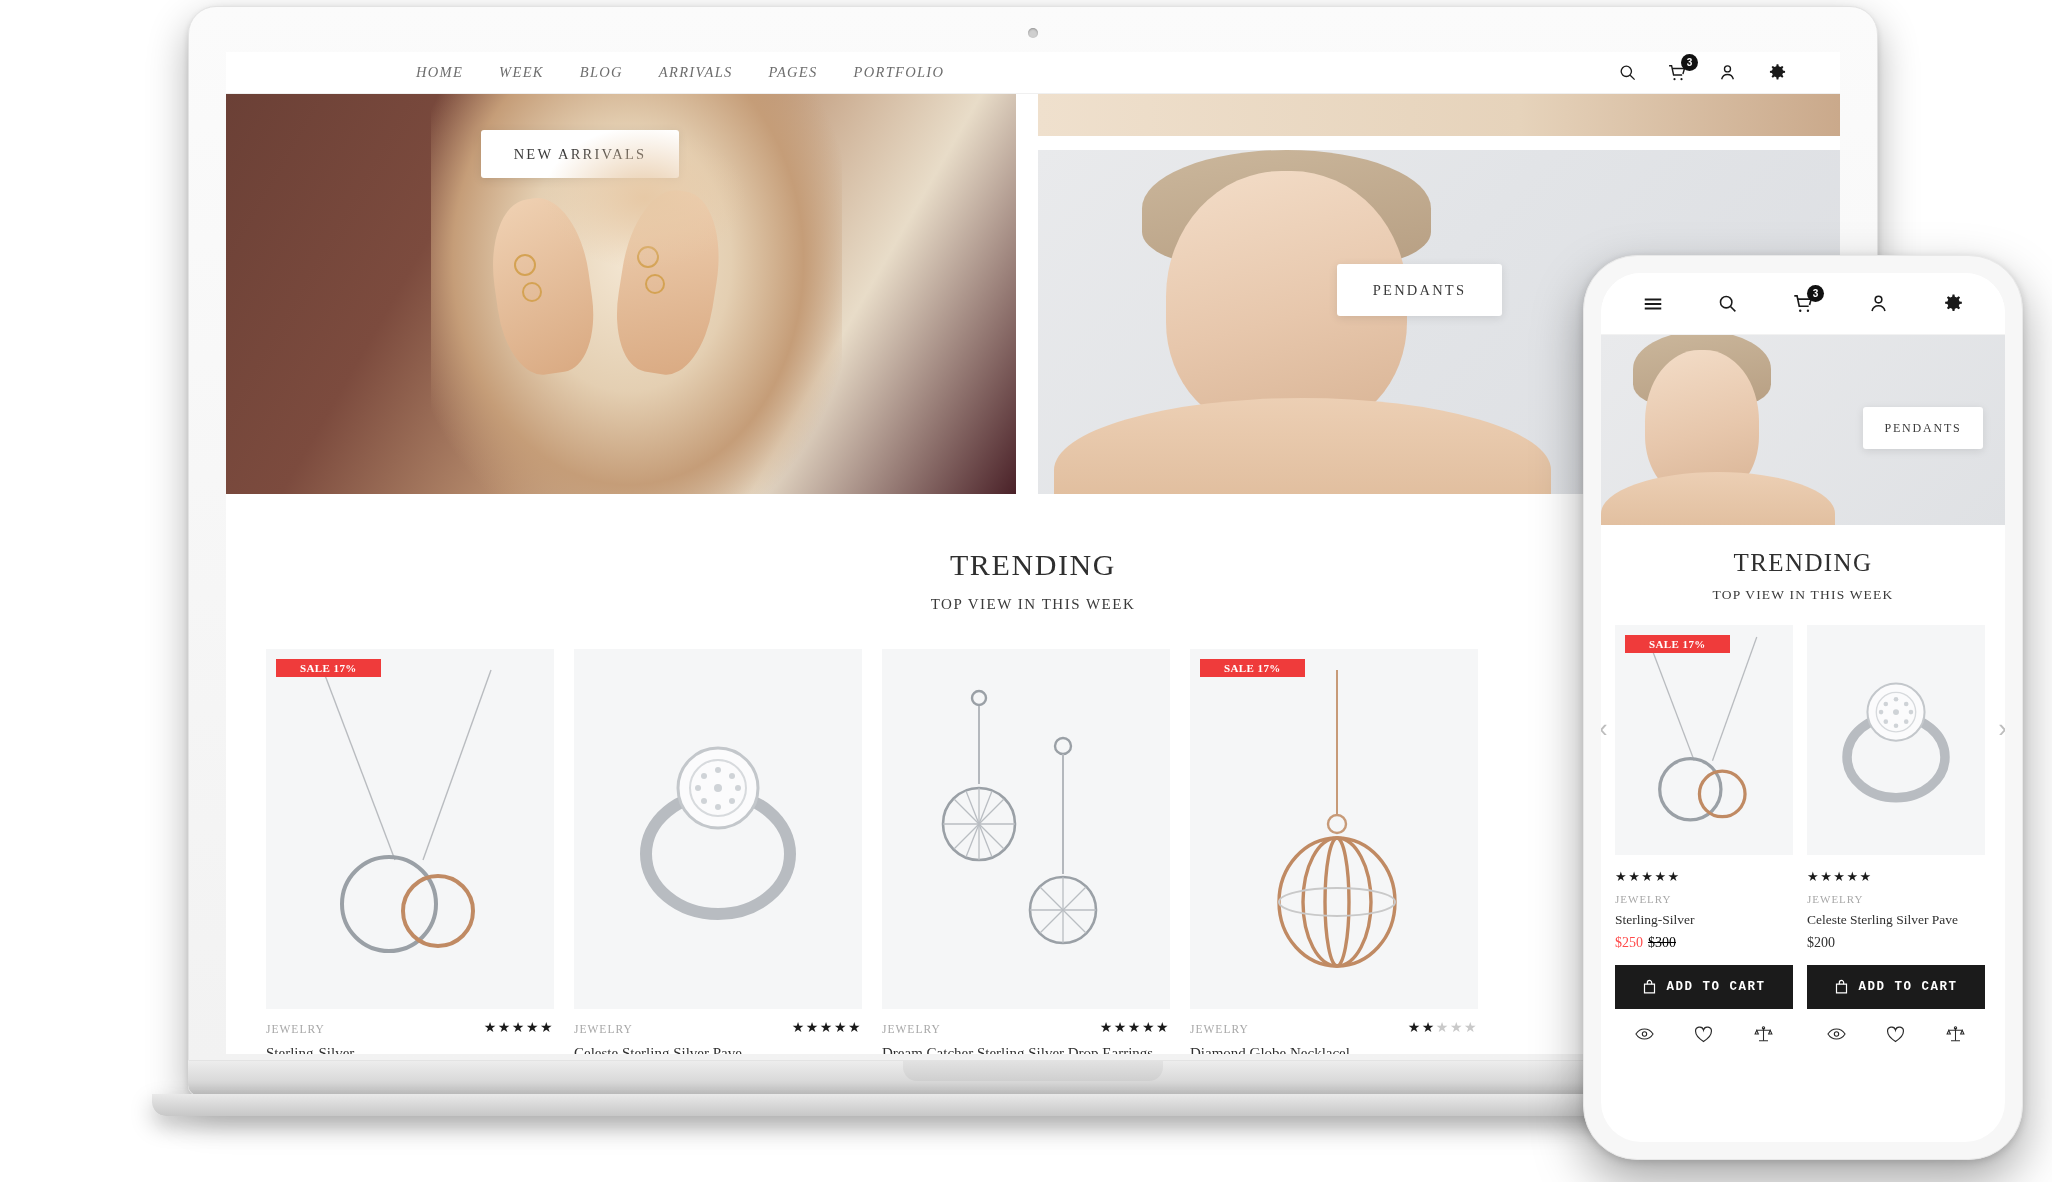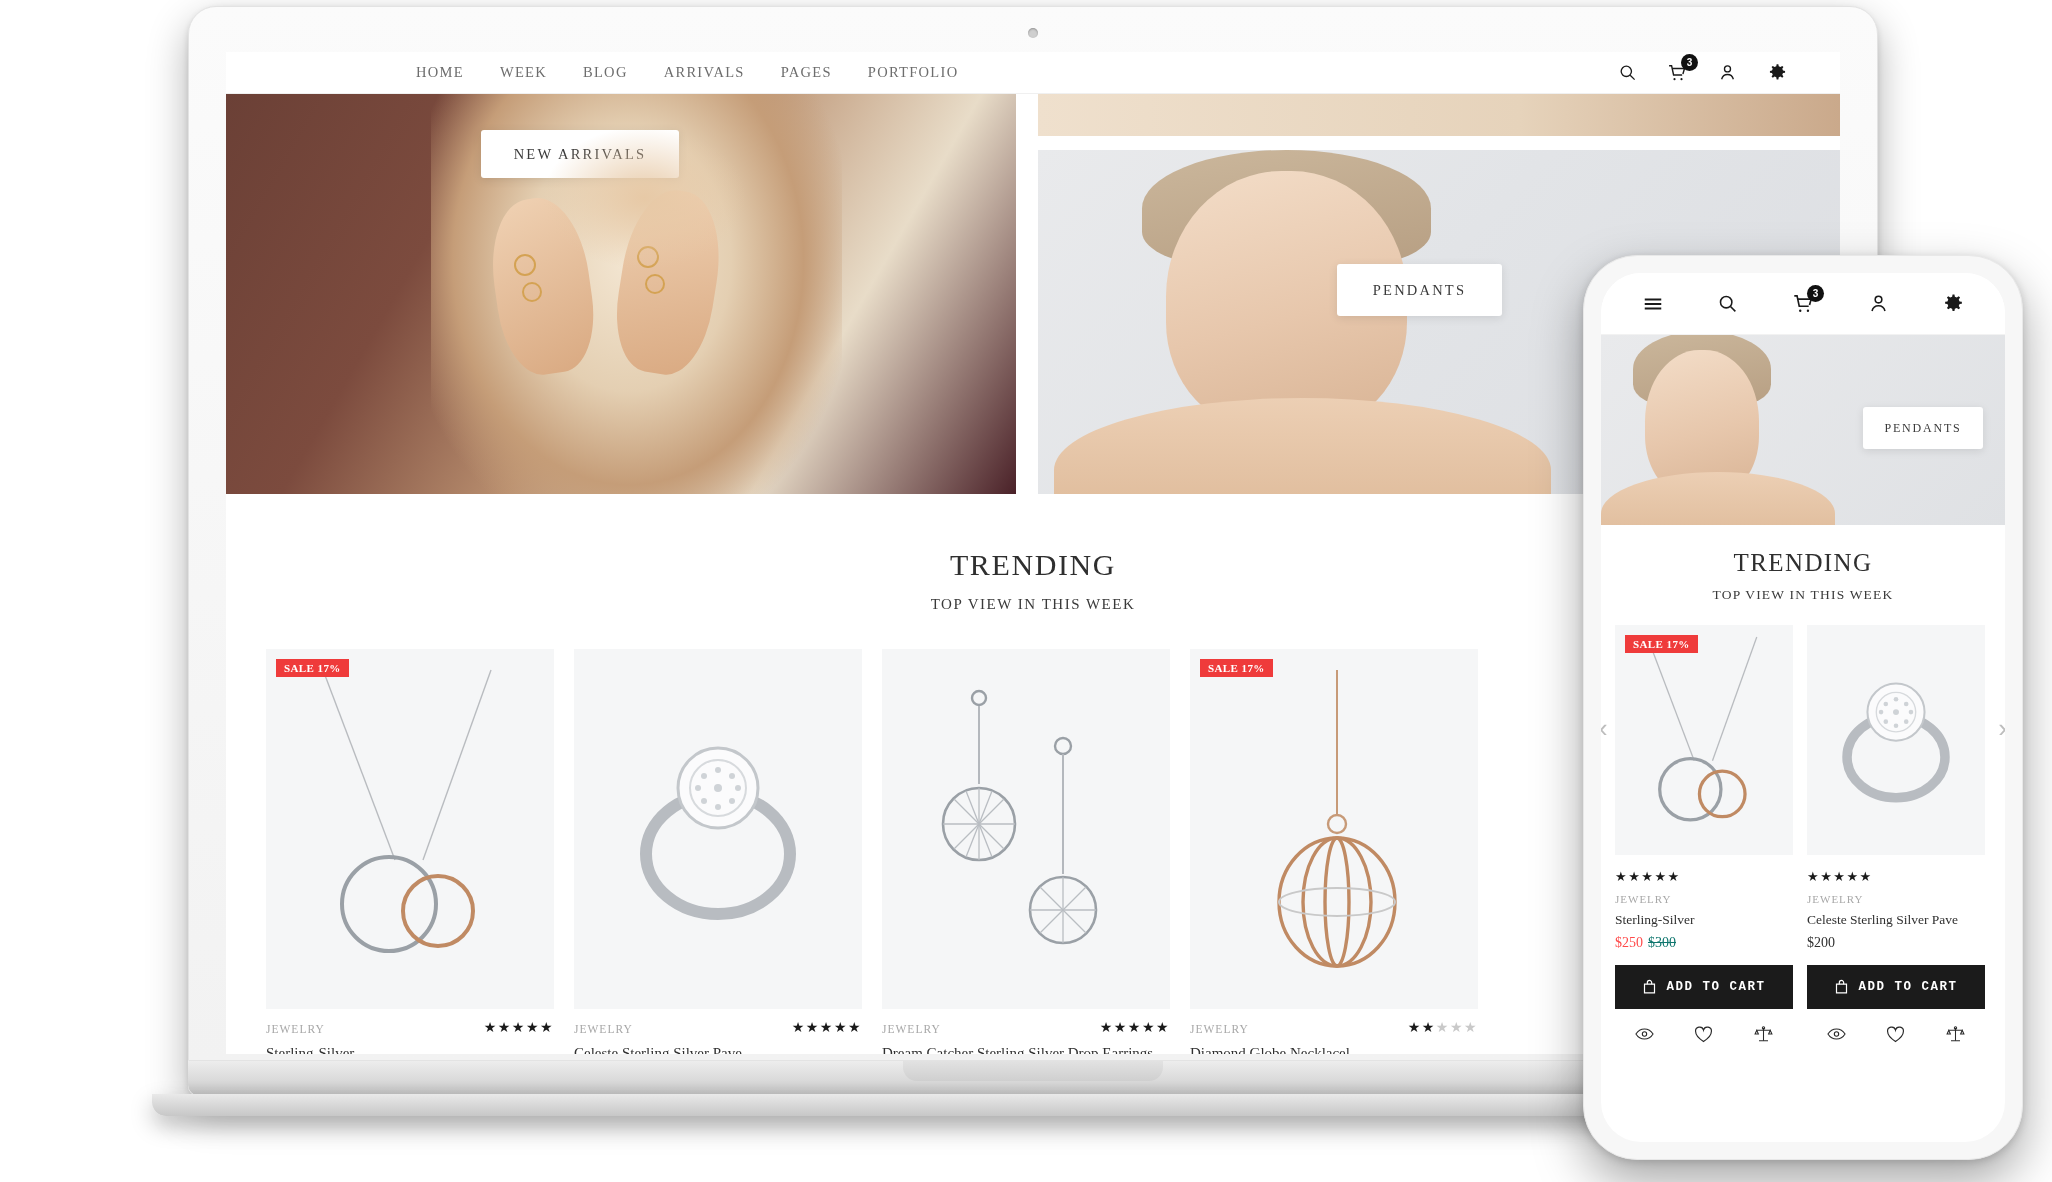--- a/index.html
+++ b/index.html
@@ -47,21 +47,21 @@
     background: linear-gradient(180deg,#e9e9e9,#c7c7c7);
     border-radius: 0 0 14px 14px;
     box-shadow: 0 10px 22px rgba(0,0,0,.25);
   }
 
   
   .d-header {
     height: 42px; background:#fff; display:flex; align-items:center;
     border-bottom: 1px solid #f0f0f0; position: relative; z-index: 5;
   }
-  .d-nav { display:flex; gap: 36px; margin-left: 190px; }
+  .d-nav { display:flex; gap: 36px; margin-left: 190px; font-style: italic; }
   .d-nav a {
     font-family:"Liberation Serif", serif; font-size: 14.5px; letter-spacing: 1.3px;
     color:#6d6d6d; text-decoration:none; font-weight:400;
   }
   .d-icons { position:absolute; right: 52px; display:flex; align-items:center; gap: 28px; }
   .icon-btn { position:relative; width:22px; height:22px; display:flex; align-items:center; justify-content:center; color:#1a1a1a; }
   .icon-btn svg { display:block; }
   .cart-badge {
     position:absolute; top:-8px; right:-10px; min-width:17px; height:17px;
     background:#111; color:#fff; border-radius:50%;
@@ -140,21 +140,21 @@
 
   .d-products { display:flex; gap: 20px; padding: 36px 40px 0 40px; }
   .p-card { width: 288px; position:relative; }
   .p-img {
     height: 360px; background:#f5f6f7; position:relative; overflow:hidden;
     display:flex; align-items:center; justify-content:center;
   }
   .sale-badge {
     position:absolute; left: 10px; top: 10px; background:#ef3b3b; color:#fff;
     font-family:"Liberation Serif", serif; font-weight:700; font-size: 11px;
-    letter-spacing: .4px; padding: 3px 8px;
+    letter-spacing: .4px; padding: 3px 24px;
   }
   .p-meta { padding-top: 14px; position:relative; }
   .p-cat { font-family:"Liberation Serif", serif; font-size: 11.5px; letter-spacing: 1px; color:#a8a8a8; }
   .p-name { font-family:"Liberation Serif", serif; font-size: 15px; color:#303030; margin-top: 10px; }
   .stars { position:absolute; right: 0; top: 10px; font-size: 14px; color:#1a1a1a; letter-spacing: 1.5px; }
   .stars .off { color:#c9c9c9; }
 
   
   .phone { position:absolute; left: 1583px; top: 255px; width: 440px; height: 905px; }
   .phone-body {
@@ -181,21 +181,21 @@
   .m-trend h2 { font-family:"Liberation Serif", serif; font-weight:400; font-size: 25px; letter-spacing: 1.4px; color:#2f2f2f; }
   .m-trend .sub { font-family:"Liberation Serif", serif; font-size: 13.5px; letter-spacing: 1.2px; color:#3a3a3a; margin-top: 10px; }
   .m-products { display:flex; gap: 14px; padding: 22px 14px 0 14px; position:relative; }
   .m-card { width: 178px; }
   .m-img { height: 230px; background:#f5f6f7; position:relative; display:flex; align-items:center; justify-content:center; overflow:hidden; }
   .m-stars { margin-top: 14px; font-size: 13px; color:#1a1a1a; letter-spacing: 1.5px; }
   .m-cat { font-family:"Liberation Serif", serif; font-size: 11px; letter-spacing: 1px; color:#a8a8a8; margin-top: 8px; }
   .m-name { font-family:"Liberation Serif", serif; font-size: 13.5px; color:#303030; margin-top: 7px; white-space:nowrap; }
   .m-price { font-family:"Liberation Serif", serif; font-size: 14px; color:#303030; margin-top: 7px; }
   .m-price .sale { color:#ff4a4a; }
-  .m-price .old { color:#0f766e; text-decoration: line-through; margin-left: 5px; }
+  .m-price .old { color:#000000; text-decoration: line-through; margin-left: 5px; }
   .m-cart {
     margin-top: 14px; height: 44px; background:#1b1b1b; display:flex;
     align-items:center; justify-content:center; gap: 9px;
     color:#fff; font-family:Liberation Mono, monospace; font-size: 12.5px; letter-spacing: 1.5px; font-weight:700;
   }
   .m-actions { margin-top: 16px; display:flex; justify-content:space-around; align-items:center; color:#2a2a2a; }
   .m-arrow {
     position:absolute; top: 112px; font-size: 26px; color:#bdbdbd;
     font-family:"Liberation Sans", sans-serif; line-height:1;
   }

